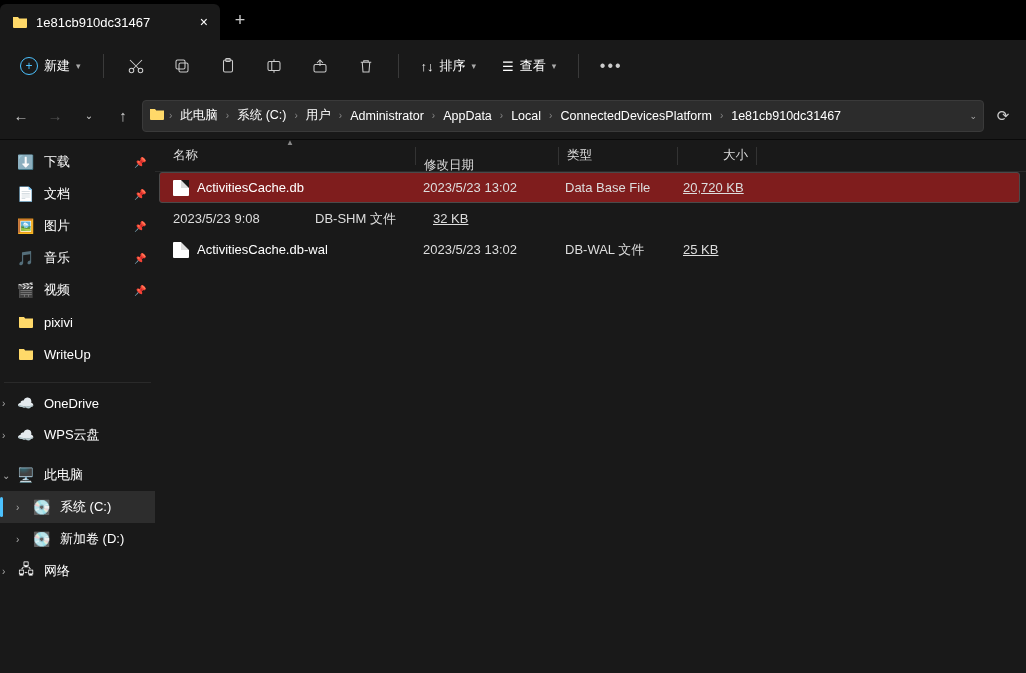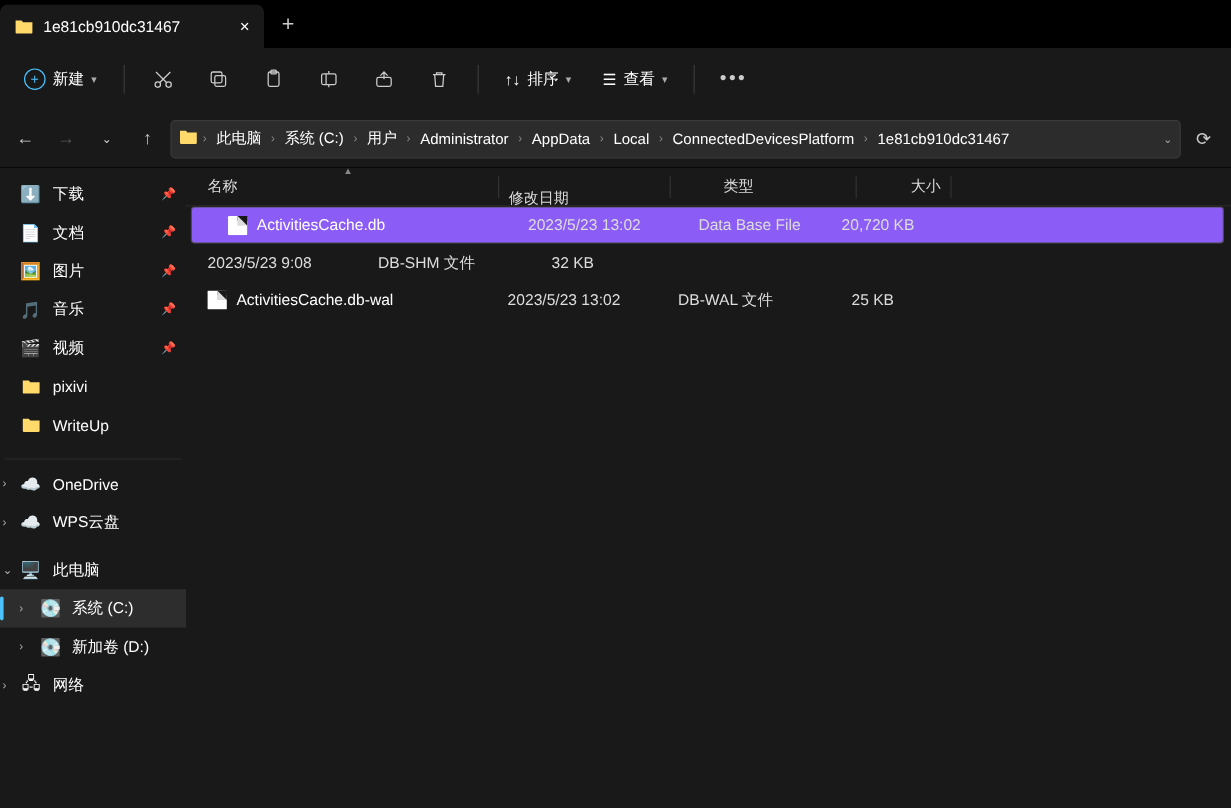--- a/index.html
+++ b/index.html
@@ -43,33 +43,33 @@
   .pin { margin-left: auto; color: #aaa; font-size: 10px; }
   .side-icon { width: 16px; height: 16px; display: inline-flex; align-items: center; justify-content: center; font-size: 14px; }
   .side-sep { height: 1px; background: #2a2a2a; margin: 4px 4px; }
   
   
   .content { flex: 1; background: #191919; display: flex; flex-direction: column; }
   .col-headers { height: 32px; display: flex; align-items: center; border-bottom: 1px solid #2a2a2a; padding-left: 10px; color: #ddd; font-size: 12.5px; }
   .col { padding: 0 8px; cursor: pointer; position: relative; height: 100%; display: flex; align-items: center; }
   .col-name { width: 250px; }
   .col-date { width: 142px; margin-top: 20px; }
-  .col-type { width: 118px; margin-left: 36px; }
+  .col-type { width: 118px; }
   .col-size { width: 78px; justify-content: flex-end; }
   .col-sep { width: 1px; height: 18px; background: #333; }
   .sort-ind { position: absolute; top: -2px; left: 50%; transform: translateX(-50%); font-size: 8px; color: #888; }
   
   .file-list { flex: 1; overflow: auto; }
   .file-row { height: 31px; display: flex; align-items: center; padding-left: 10px; cursor: pointer; font-size: 13px; }
-  .file-row.selected { background: #8b5cf6; border: 1px solid #4a4a4a; border-radius: 3px; margin: 0 6px 0 4px; padding-left: 22px; }
+  .file-row.selected { background: #7f1d1d; border: 1px solid #4a4a4a; border-radius: 3px; margin: 0 6px 0 4px; padding-left: 5px; }
   .cell { padding: 0 8px; overflow: hidden; text-overflow: ellipsis; white-space: nowrap; }
   .cell-name { width: 250px; display: flex; align-items: center; gap: 8px; }
   .cell-date { width: 142px; color: #ddd; }
   .cell-type { width: 118px; color: #ddd; }
-  .cell-size { width: 78px; text-align: right; color: #ddd; }
+  .cell-size { width: 78px; text-align: left; color: #ddd; text-decoration: underline; }
   .file-ico { width: 16px; height: 16px; background: #fff; display: inline-block; position: relative; border-radius: 1px; }
   .file-ico::after { content: ""; position: absolute; top: 0; right: 0; border-width: 4px; border-style: solid; border-color: #191919 #191919 #ddd #ddd; }
   
   .folder-svg { fill: #ffd969; }
 </style>
 </head>
 <body>
 
 <div class="tab-bar">
   <div class="tab">

